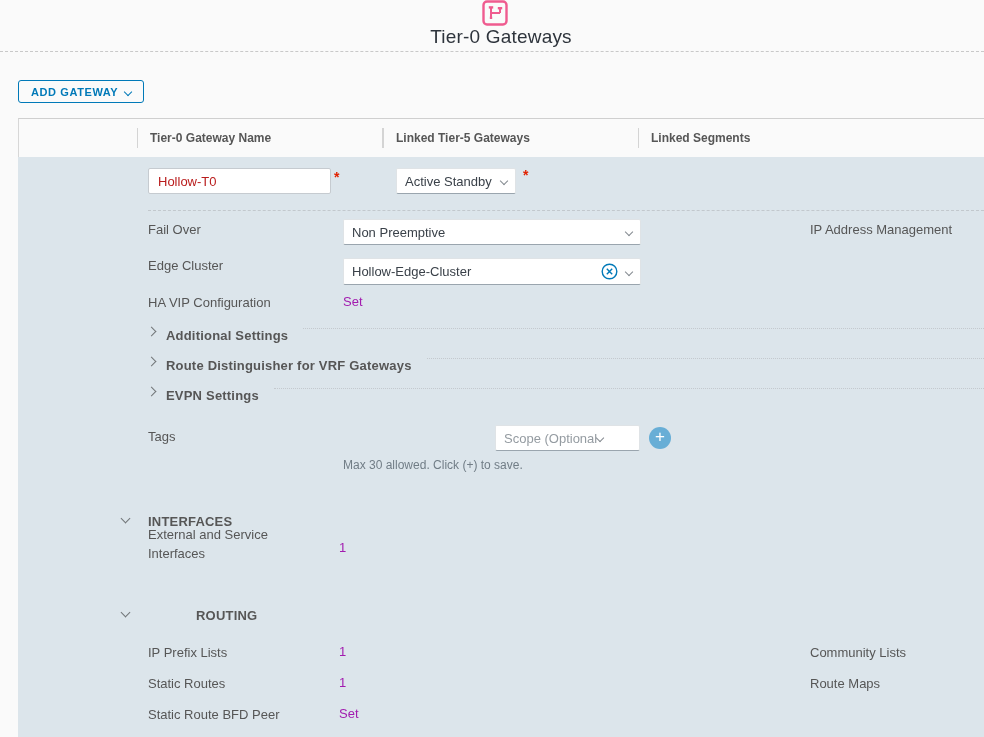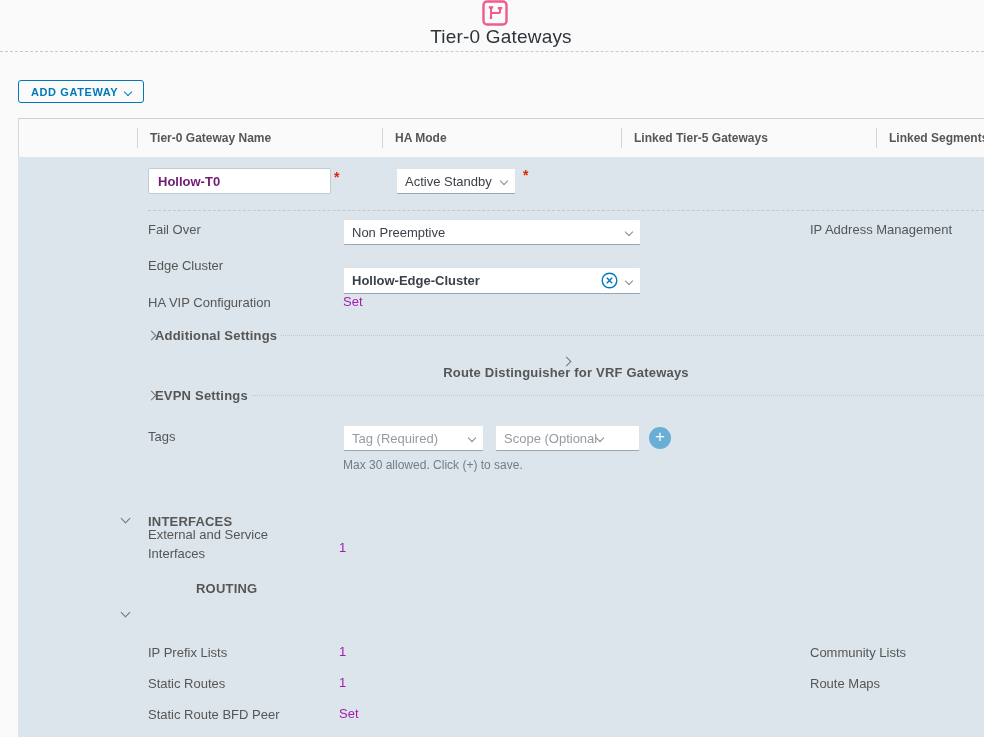--- a/index.html
+++ b/index.html
@@ -34,37 +34,37 @@
                   background:#dce5eb; }
   .abs { position:absolute; }
   .lbl { font-size:13px; color:#565656; line-height:17px; }
   .sec-title { font-size:13px; font-weight:700; color:#565656; letter-spacing:.2px; }
   .link { font-size:13px; color:#a21caf; text-decoration:none; cursor:pointer; }
   .req { color:#e12200; font-size:14px; font-weight:700; }
   .hint { font-size:12px; color:#717d86; }
 
   .txt-input { width:183px; height:26px; border:1px solid #c6cbd0; border-radius:2px;
                background:#fff; padding:6px 9px; font-family:"Liberation Sans",sans-serif;
-               font-size:13px; color:#701a75;font-weight:bold; }
+               font-size:13px; color:#b91c1c; }
   .sel { background:#fff; border:1px solid #dfe3e6; border-bottom:1px solid #9aa5ae;
          border-radius:2px; display:flex; align-items:center; padding:0 8px;
          font-size:13px; color:#3a4149; cursor:pointer; }
   .sel .sel-text { flex:1; white-space:nowrap; overflow:hidden; }
   .sel .placeholder { color:#949ba1; }
 
   .chev { display:inline-block; width:7px; height:7px;
           border-right:1.5px solid #727679; border-bottom:1.5px solid #727679; }
   .chev.right { transform:rotate(-45deg); }
   .chev.down  { transform:rotate(45deg); }
   .chev.small { width:6px; height:6px; border-color:#848a90; }
   .chev.blue  { width:6px; height:6px; border-color:#0079b8; border-width:1.5px; }
 
   .dashed-div { border-top:1px dashed #c2c8cd; height:0; }
 
-  .fold-row { display:flex; align-items:center; }
+  .fold-row { display:flex; gap:11px; }
   .leader { flex:1; border-top:1px dotted #c4c9ce; height:0; margin-left:4px; }
 
   .plus-btn { width:22px; height:22px; border-radius:50%; background:#68aed6; border:none;
               color:#fff; font-size:17px; line-height:20px; text-align:center; cursor:pointer;
               display:flex; align-items:center; justify-content:center; padding-bottom:2px;
               font-family:"Liberation Sans",sans-serif; }
   .wrap2 { width:140px; }
 </style>
 </head>
 <body>
@@ -89,21 +89,20 @@
   <button class="add-btn">
     <span>ADD GATEWAY</span>
     <span class="chev down blue"></span>
   </button>
 
   <div class="grid-header">
     <div class="hdr-col" style="width:118px"></div>
     <div class="hdr-div"></div>
     <div class="hdr-col" style="width:244px">Tier-0 Gateway Name</div>
     <div class="hdr-div"></div>
-    <div class="hdr-col" style="width:238px">HA Mode</div>
     <div class="hdr-div"></div>
     <div class="hdr-col" style="width:254px">Linked Tier-5 Gateways</div>
     <div class="hdr-div"></div>
     <div class="hdr-col" style="flex:1">Linked Segments</div>
   </div>
 
   <div class="row-expanded">
 
     <input class="txt-input abs" style="left: 130px; top: 11px;" value="Hollow-T0">
     <span class="req abs" style="left:316px; top:12px;">*</span>
@@ -117,67 +116,63 @@
     <div class="dashed-div abs" style="left:130px; top:53px; width:836px;"></div>
 
     <div class="lbl abs" style="left:130px; top:64px;">Fail Over</div>
     <div class="sel abs" style="left:325px; top:62px; width:298px; height:26px;">
       <span class="sel-text">Non Preemptive</span>
       <span class="chev down small"></span>
     </div>
     <div class="lbl abs" style="left:792px; top:64px;">IP Address Management</div>
 
     <div class="lbl abs" style="left:130px; top:100px;">Edge Cluster</div>
-    <div class="sel abs" style="left:325px; top:110px; width:298px; height:27px;font-weight:bold;">
+    <div class="sel abs" style="left:325px; top:101px; width:298px; height:27px;">
       <span class="sel-text">Hollow-Edge-Cluster</span>
       <svg width="17" height="17" viewBox="0 0 17 17" style="margin-right:8px;">
         <circle cx="8.5" cy="8.5" r="7.3" fill="none" stroke="#0079b8" stroke-width="1.4"></circle>
         <path d="M5.8 5.8 L11.2 11.2 M11.2 5.8 L5.8 11.2" stroke="#0079b8" stroke-width="1.4"></path>
       </svg>
       <span class="chev down small"></span>
     </div>
 
     <div class="lbl abs" style="left:130px; top:137px;">HA VIP Configuration</div>
     <a class="link abs" style="left:325px; top:137px;">Set</a>
 
     <div class="fold-row abs" style="left:130px; top:171px; width:836px;">
       <span class="chev right"></span>
       <span class="sec-title">Additional Settings</span>
       <span class="leader"></span>
     </div>
-    <div class="fold-row abs" style="left:130px; top:201px; width:836px;flex-direction:column;">
+    <div class="fold-row abs" style="left:130px; top:201px; width:836px;">
       <span class="chev right"></span>
       <span class="sec-title">Route Distinguisher for VRF Gateways</span>
       <span class="leader"></span>
     </div>
     <div class="fold-row abs" style="left:130px; top:231px; width:836px;">
       <span class="chev right"></span>
       <span class="sec-title">EVPN Settings</span>
       <span class="leader"></span>
     </div>
 
     <div class="lbl abs" style="left:130px; top:271px;">Tags</div>
-    <div class="sel abs" style="left:325px; top:268px; width:141px; height:26px;">
-      <span class="sel-text placeholder">Tag (Required)</span>
-      <span class="chev down small"></span>
-    </div>
     <div class="sel abs" style="left:477px; top:268px; width:145px; height:26px;">
       <span class="sel-text placeholder" style="max-width:93px;">Scope (Optional)</span>
       <span class="chev down small"></span>
     </div>
     <button class="plus-btn abs" style="left:631px; top:270px;">+</button>
     <div class="hint abs" style="left:325px; top:301px;">Max 30 allowed. Click (+) to save.</div>
 
     <span class="chev down abs" style="left:104px; top:358px;"></span>
     <div class="sec-title abs" style="left:130px; top:357px;">INTERFACES</div>
     <div class="lbl abs wrap2" style="left:130px; top:368px; line-height:19px;">External and Service Interfaces</div>
     <a class="link abs" style="left:321px; top:383px;">1</a>
 
     <span class="chev down abs" style="left:104px; top:452px;"></span>
-    <div class="sec-title abs" style="left:130px; top:424px;padding-left:48px;">ROUTING</div>
+    <div class="sec-title abs" style="left:130px; top:451px;padding-left:48px;">ROUTING</div>
 
     <div class="lbl abs" style="left:130px; top:487px;">IP Prefix Lists</div>
     <a class="link abs" style="left:321px; top:487px;">1</a>
     <div class="lbl abs" style="left:792px; top:487px;text-align:center;">Community Lists</div>
 
     <div class="lbl abs" style="left:130px; top:518px;">Static Routes</div>
     <a class="link abs" style="left:321px; top:518px;">1</a>
     <div class="lbl abs" style="left:792px; top:518px;">Route Maps</div>
 
     <div class="lbl abs" style="left:130px; top:549px;">Static Route BFD Peer</div>

